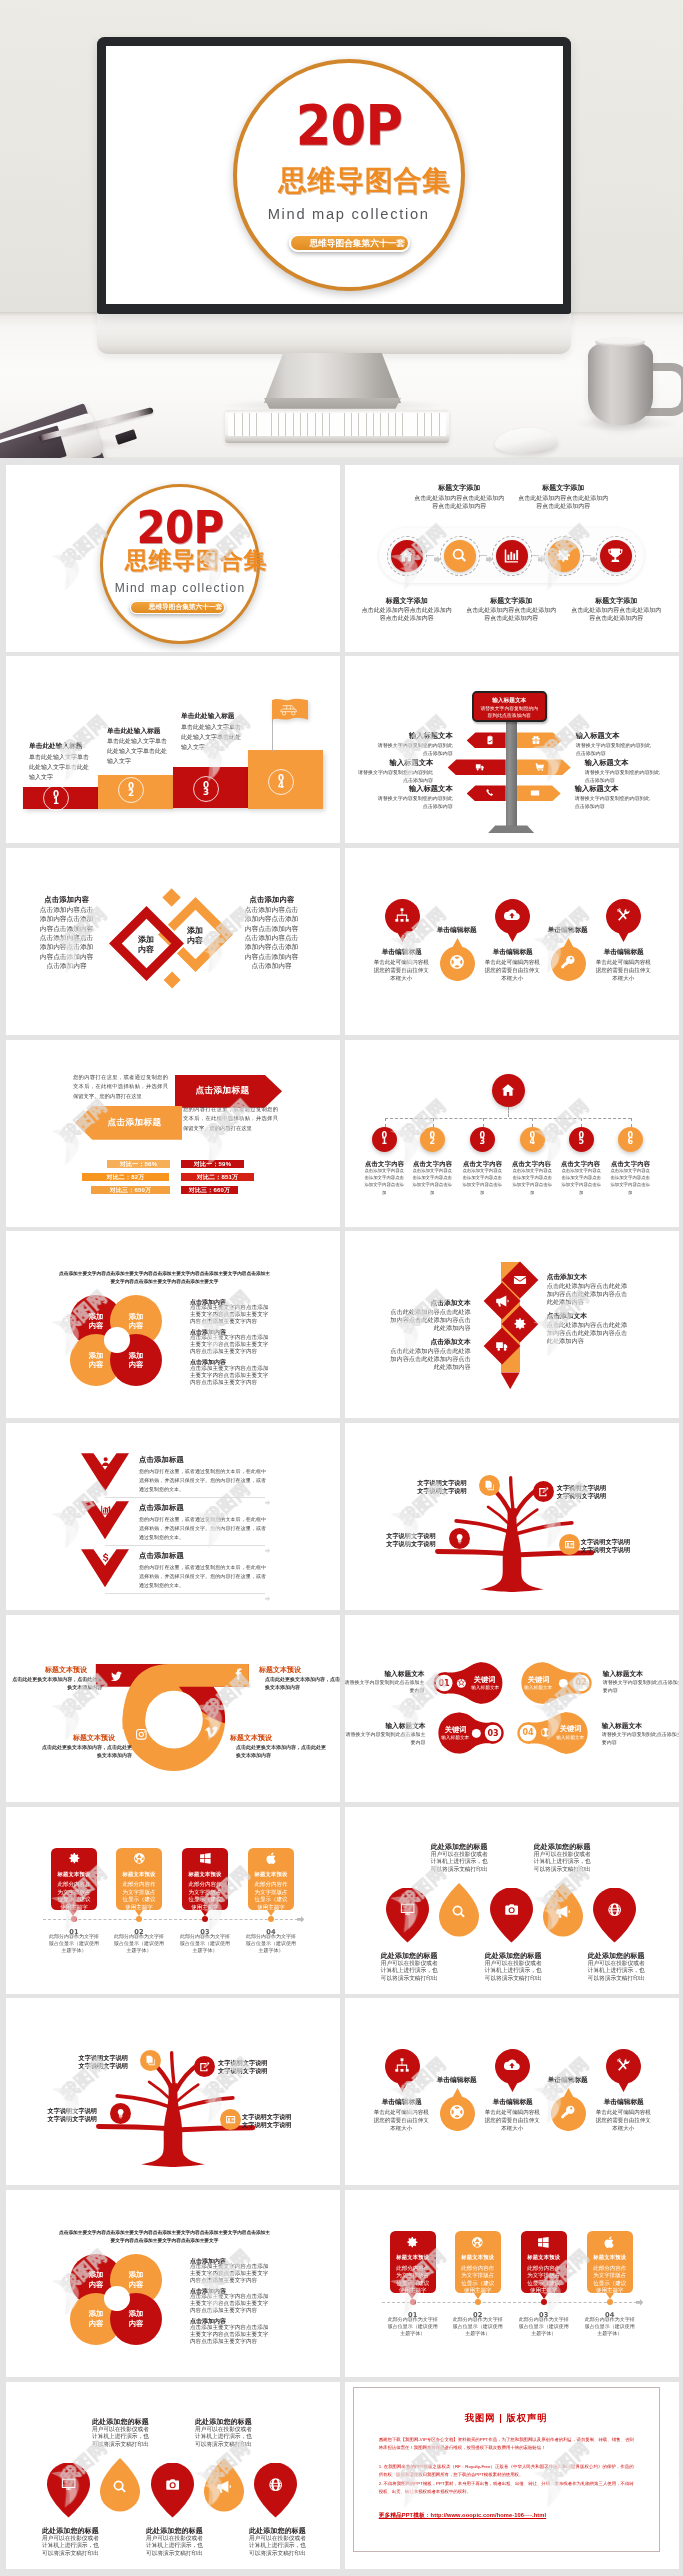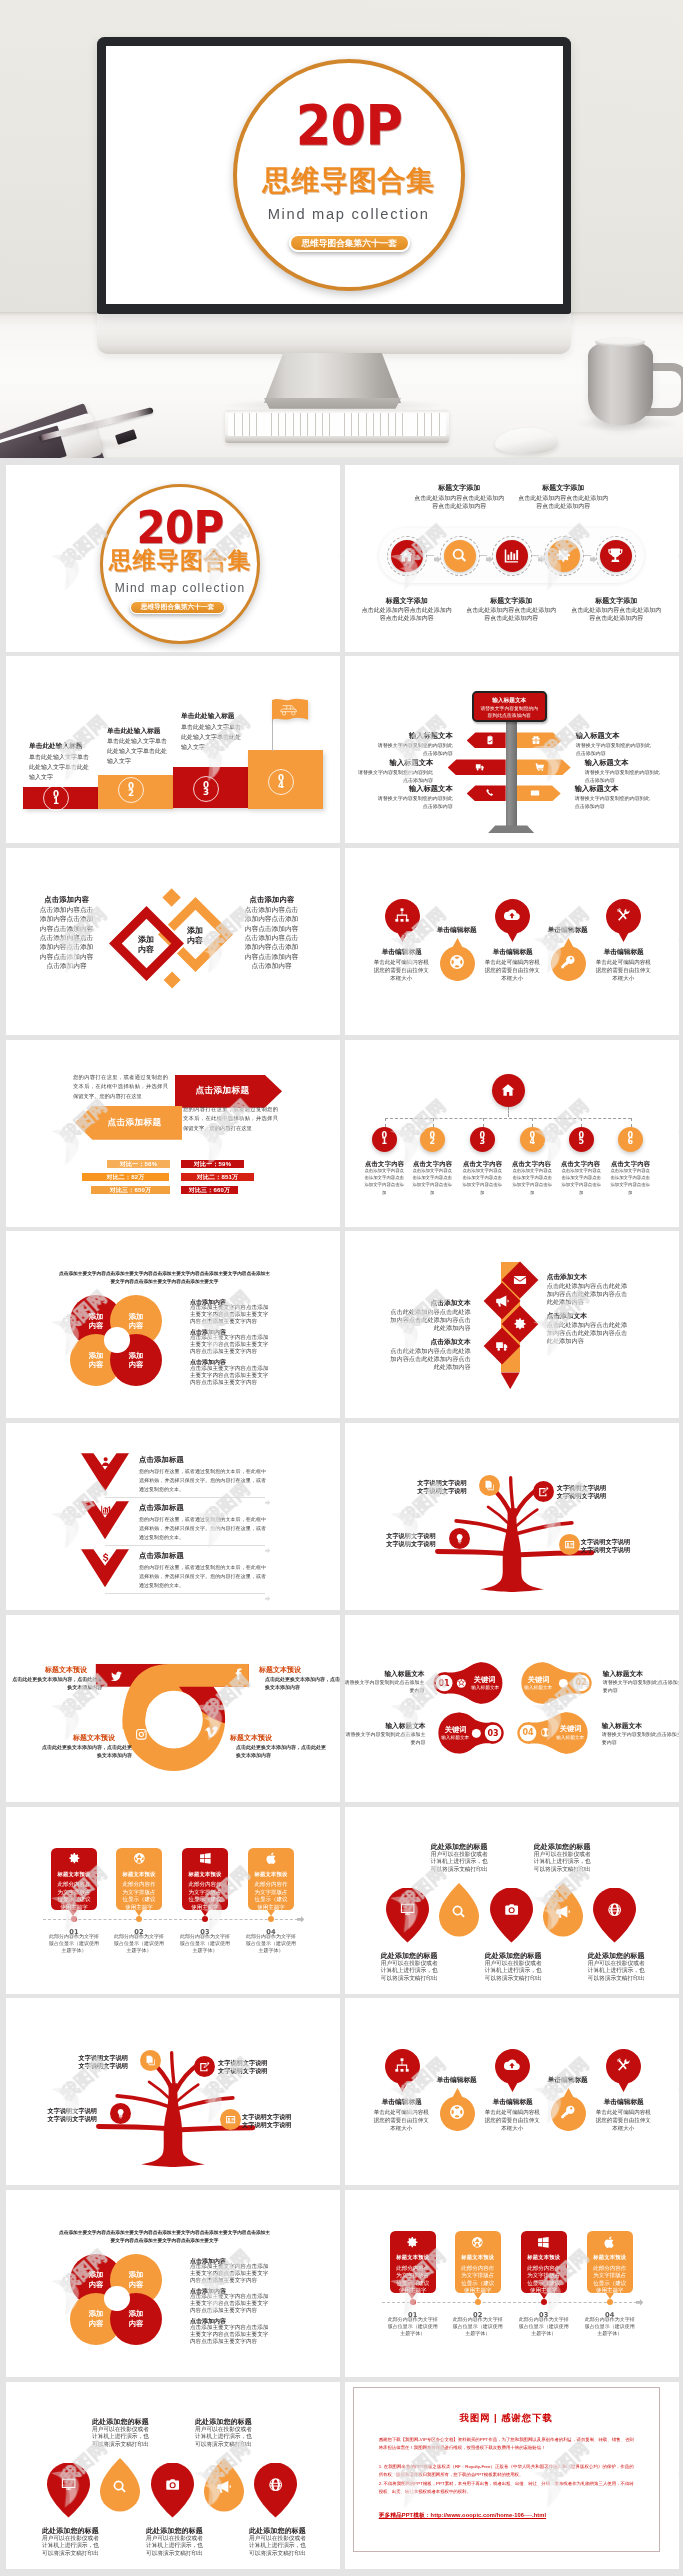--- a/index.html
+++ b/index.html
@@ -95,21 +95,21 @@
   .row{display:flex;gap:4.7px;margin-bottom:4.7px;}
   .slide{width:334px;height:187px;background:#fff;position:relative;overflow:hidden;flex:0 0 auto;}
 
   
   .wm{position:absolute;inset:0;pointer-events:none;z-index:40;opacity:.72;}
 </style>
 </head>
 <body>
 <style>
   .sl{position:absolute;inset:0;}
-  .cn{font-family:"DejaVu Sans","Liberation Sans",sans-serif;}
+  .cn{font-family:"DejaVu Sans","Liberation Sans",sans-serif;padding-left:16px;}
   
   .s2-track{position:absolute;background:#fdfdfd;box-shadow:0 0.7px 4px rgba(0,0,0,.085);}
   .s2-c{position:absolute;border-radius:50%;display:flex;align-items:center;justify-content:center;box-shadow:0 1.3px 3.3px rgba(0,0,0,.20);}
   .s2-d{position:absolute;border-radius:50%;border:0.7px dashed #adadad;box-sizing:border-box;}
   .s2-link{position:absolute;background:#c9c9c9;}
   .s2-t{position:absolute;text-align:center;font-weight:bold;font-size:7px;color:#231f20;}
   .s2-b{position:absolute;text-align:center;font-size:6px;color:#3b3b3b;line-height:8.3px;}
   
   .s3-step{position:absolute;box-shadow:2px 2.7px 4.7px rgba(0,0,0,.17);}
   .s3-num{position:absolute;width:24px;height:24px;border-radius:50%;border:0.8px solid rgba(255,255,255,.8);
@@ -1356,21 +1356,21 @@
                     <path d="M28 127c6-7 13-11 13-20 0-4-2-7-3-10 7 3 13 10 13 17 0 8-9 14-23 13z" fill="#fbfbfb" fill-opacity=".55"></path>
                   </g>
                 </pattern>
               </defs>
               <rect width="100%" height="100%" fill="url(#wmp20)"></rect>
             </svg></div>
         </div>
   <div class="slide">
           <div class="sl" id="s17">
             <div class="cp">
-              <div class="cp-t">我图网 | 感谢您下载</div>
+              <div class="cp-t">我图网 | 版权声明</div>
               <div class="cp-p" style="margin-top:11.3px;">感谢您下载【我图网-VIP专区办公文档】资料购买的PPT作品，为了您和我图网以及原创作者的利益，请勿复制、转载、销售、否则将承担法律责任！我图网将对作品进行维权，按照侵权下载次数费用十倍的索赔赔偿！</div>
               <div class="cp-p" style="margin-top:10.7px;">1. 在我图网出售的PPT模板之版权类（RF：Royalty-Free）正版卷《中华人民共和国著作法》和《世界版权公约》的保护，作品的所有权、版权和著作权归我图网所有，您下载的会PPT模板素材的使用权。</div>
               <div class="cp-p" style="margin-top:0.7px;">2. 不得将我图网的PPT模板，PPT素材，本身用于再出售，或者出租、出借、转让、分销、发布或者作为礼物供第三人使用，不得转授权、出卖、转让本授权或者本授权中的权利。</div>
               <div class="cp-l"><u>更多精品PPT模板：http://www.ooopic.com/home-106----.html</u></div>
             </div>
           </div>
           <div class="wm"><svg width="100%" height="100%" viewBox="0 0 500 281">
               <defs>
                 <pattern id="wmp21" width="215" height="196" patternUnits="userSpaceOnUse" patternTransform="translate(26,14)">
                   <g transform="rotate(-42 104 96)">

